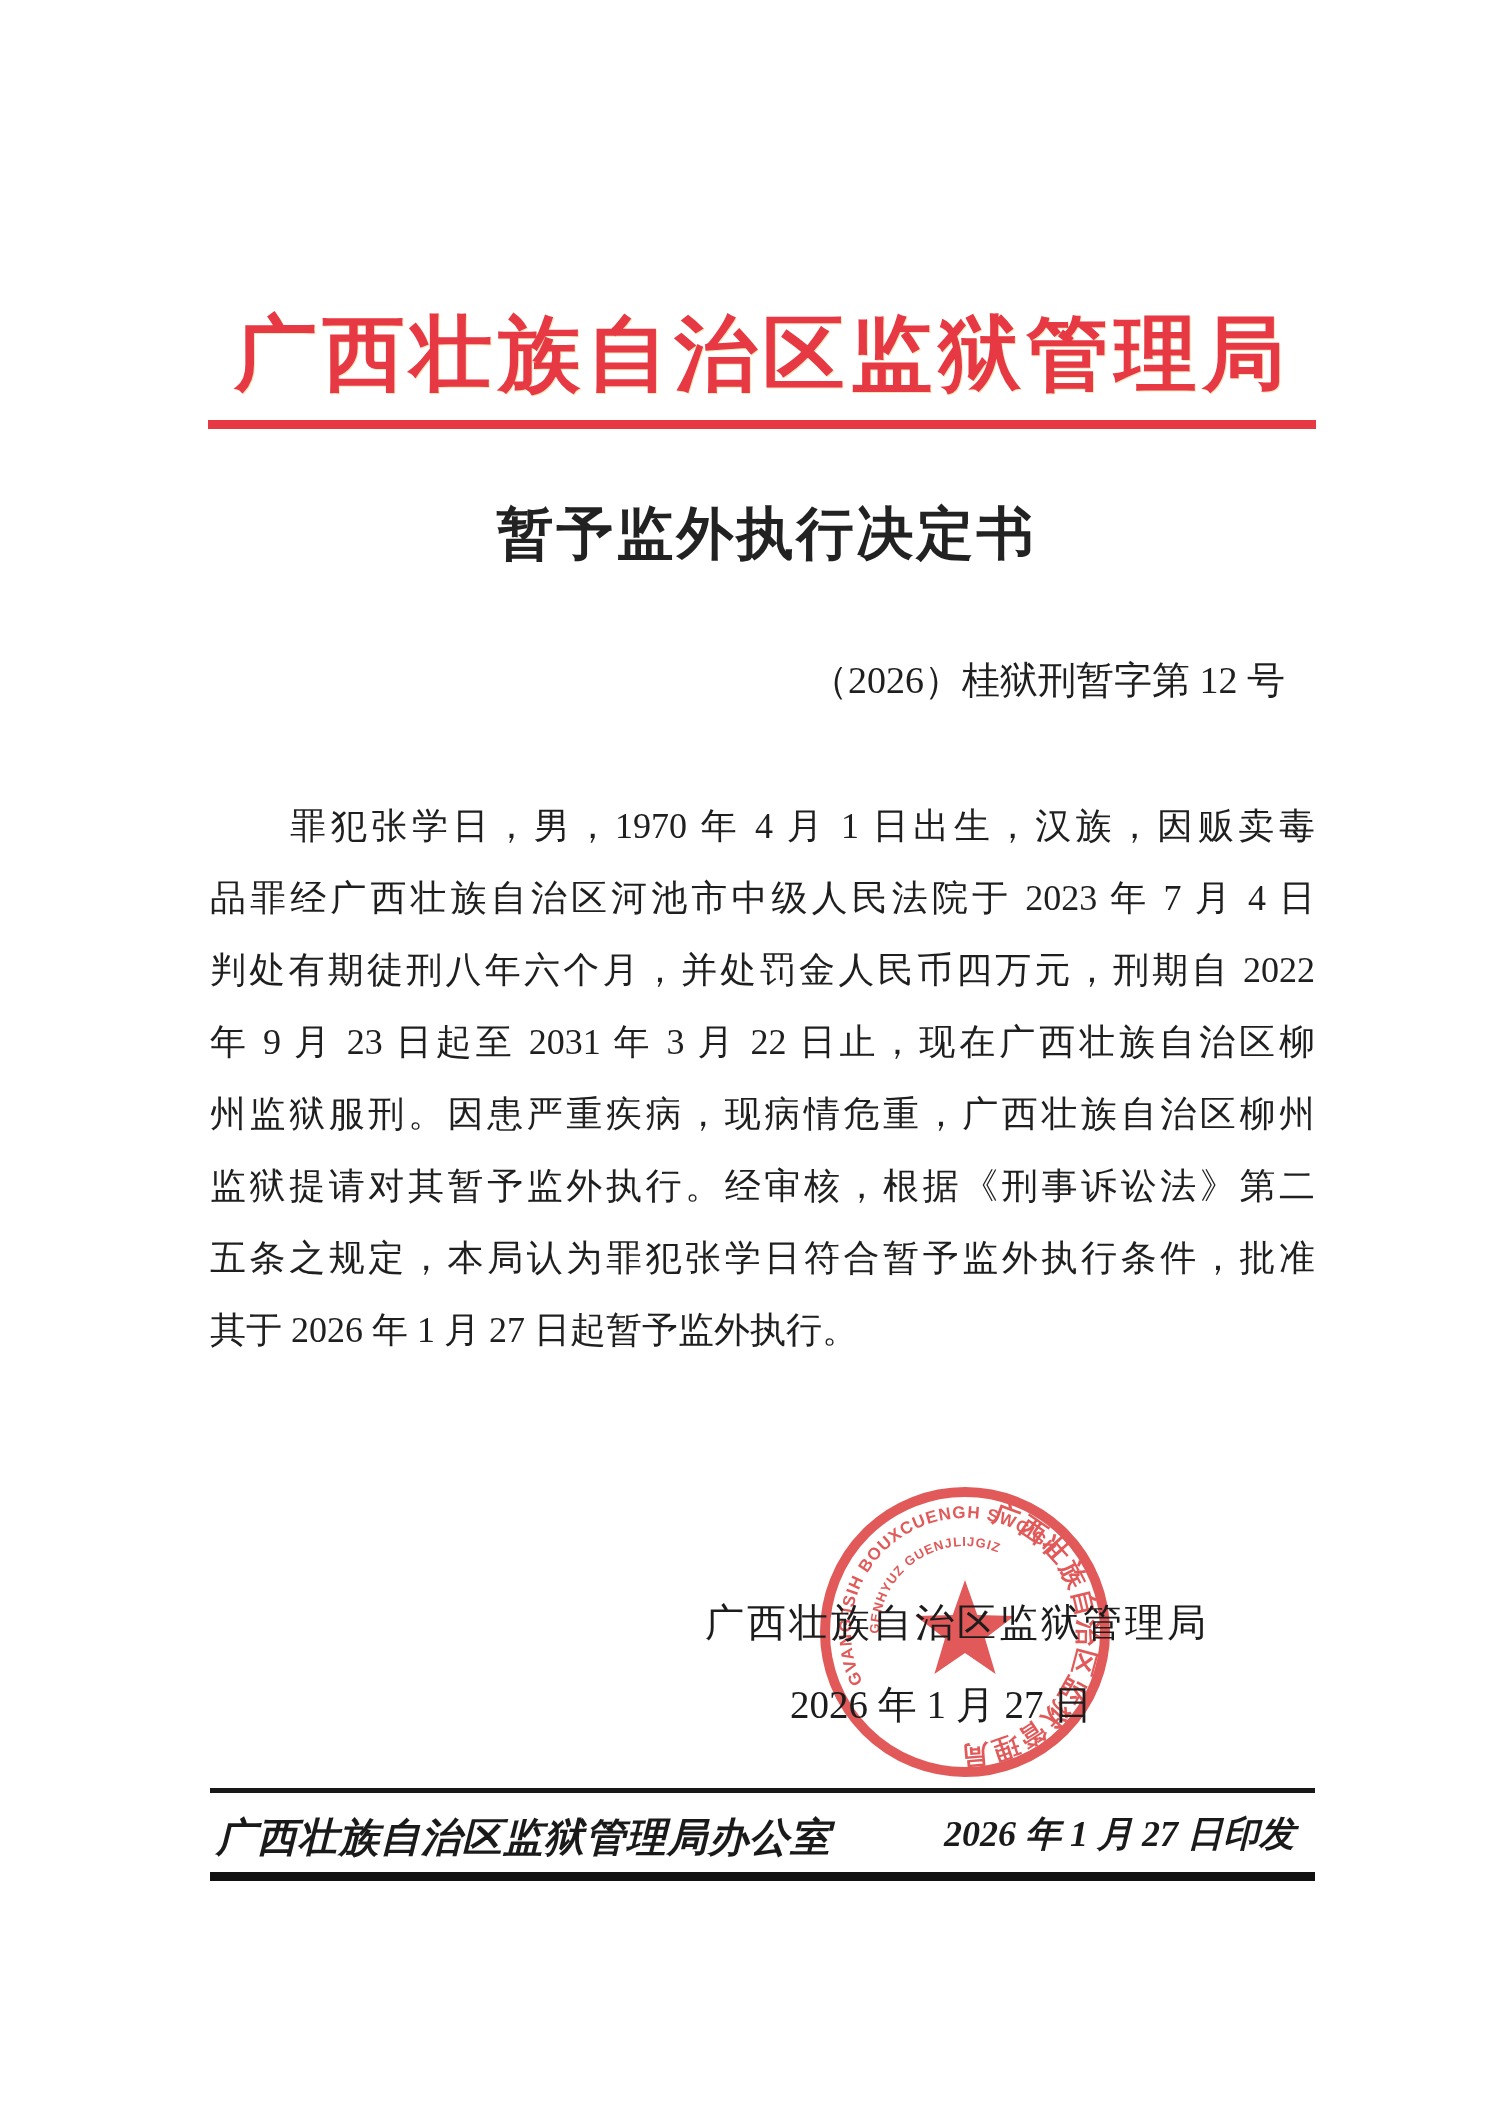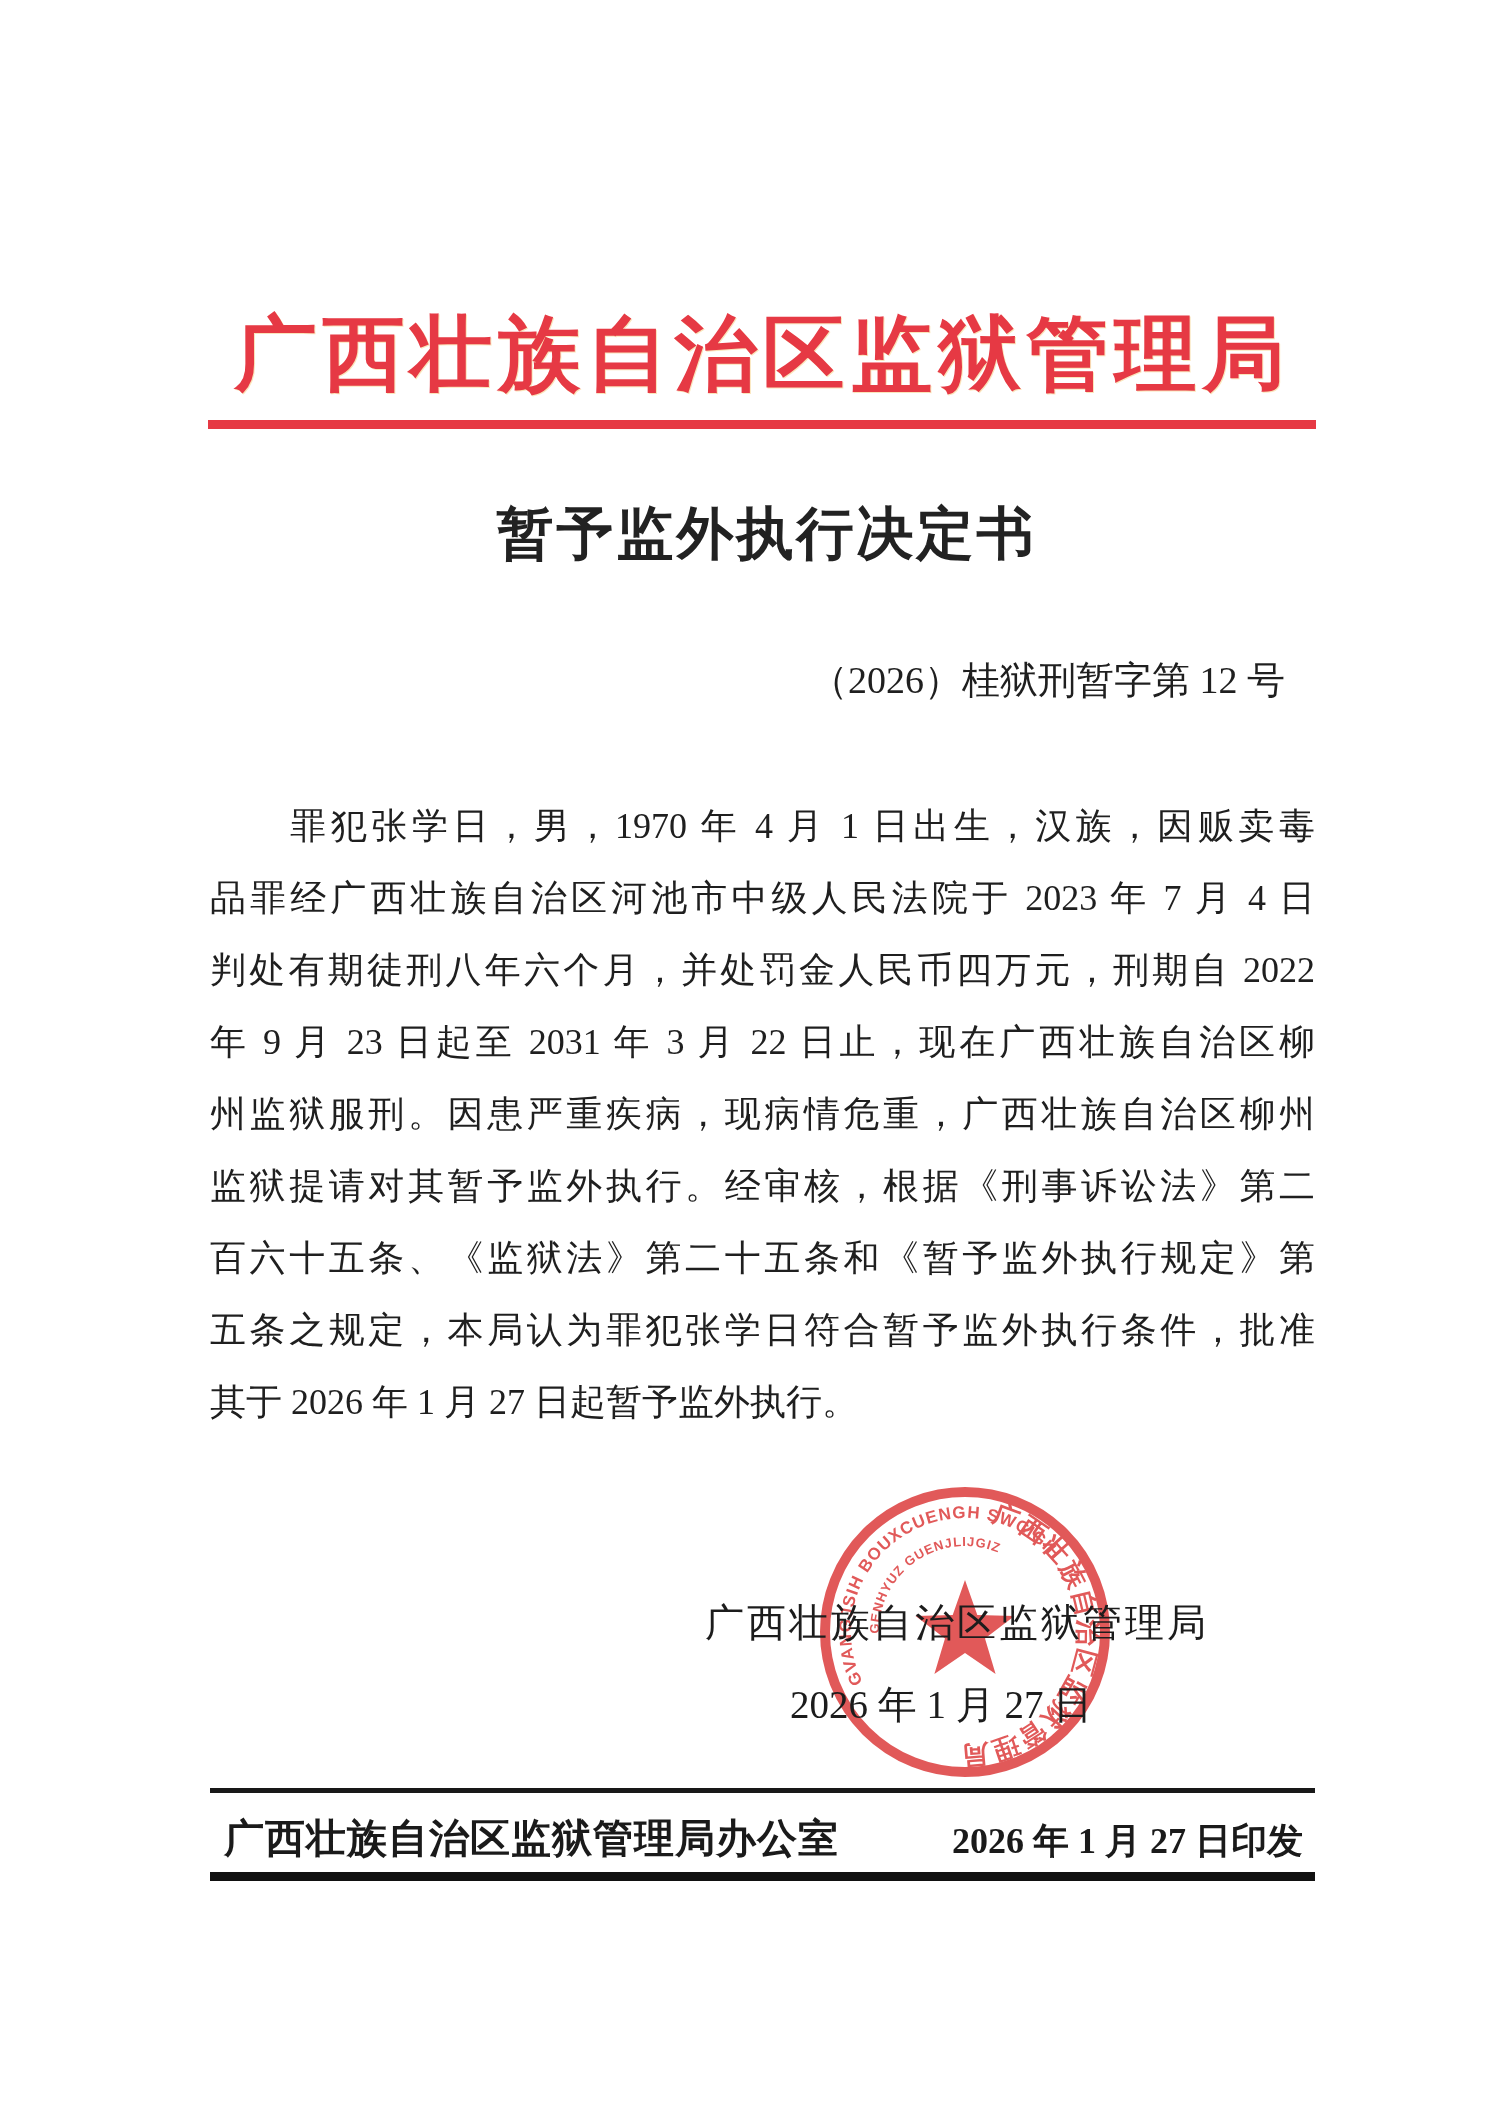--- a/index.html
+++ b/index.html
@@ -73,23 +73,23 @@
   }
   .seal .arc-latin{font-size:17px;font-weight:bold;letter-spacing:1px;}
   .seal .arc-cjk{font-size:26px;font-weight:bold;letter-spacing:2px;}
   .seal .arc-inner{font-size:13px;font-weight:bold;letter-spacing:1px;}
   
   .footer-rule-top{
     position:absolute;left:210px;top:1788px;width:1105px;height:5px;
     background:#181818;
   }
   .footer-row{
-    position:absolute;left:210px;top:1810px;width:1105px;height:56px;
-    display:flex;justify-content:space-between;align-items:flex-end;
-    padding:0;box-sizing:border-box;
+    position:absolute;left:202px;top:1810px;width:1105px;height:56px;
+    display:flex;justify-content:space-between;align-items:flex-start;
+    padding:0;box-sizing:border-box;font-style:italic;
   }
   .footer-row .issuer{
     margin-left:14px;
     font-size:40px;font-weight:bold;color:#1a1a1a;
     letter-spacing:1px;white-space:nowrap;
   }
   .footer-row .printdate{
     margin-right:12px;
     font-size:36px;font-weight:bold;color:#1a1a1a;
     white-space:nowrap;
@@ -112,21 +112,20 @@
 
   <div class="doc-number">（2026）桂狱刑暂字第 12 号</div>
 
   <div class="body-text">
     <div class="line indent">罪犯张学日，男，1970 年 4 月 1 日出生，汉族，因贩卖毒</div>
     <div class="line">品罪经广西壮族自治区河池市中级人民法院于 2023 年 7 月 4 日</div>
     <div class="line">判处有期徒刑八年六个月，并处罚金人民币四万元，刑期自 2022</div>
     <div class="line">年 9 月 23 日起至 2031 年 3 月 22 日止，现在广西壮族自治区柳</div>
     <div class="line">州监狱服刑。因患严重疾病，现病情危重，广西壮族自治区柳州</div>
     <div class="line">监狱提请对其暂予监外执行。经审核，根据《刑事诉讼法》第二</div>
-    <div class="line">百六十五条、《监狱法》第二十五条和《暂予监外执行规定》第</div>
     <div class="line">五条之规定，本局认为罪犯张学日符合暂予监外执行条件，批准</div>
     <div class="line last">其于 2026 年 1 月 27 日起暂予监外执行。</div>
   </div>
 
   <svg class="seal" viewBox="0 0 320 320" aria-hidden="true">
 
     <circle cx="160" cy="160" r="140" fill="none" stroke="#dd4343" stroke-width="10"></circle>
 
     <defs>
       <path id="arcOuter" d="M 61.3 217 A 114 114 0 1 1 258.7 217 A 114 114 0 0 1 61.3 217"></path>

